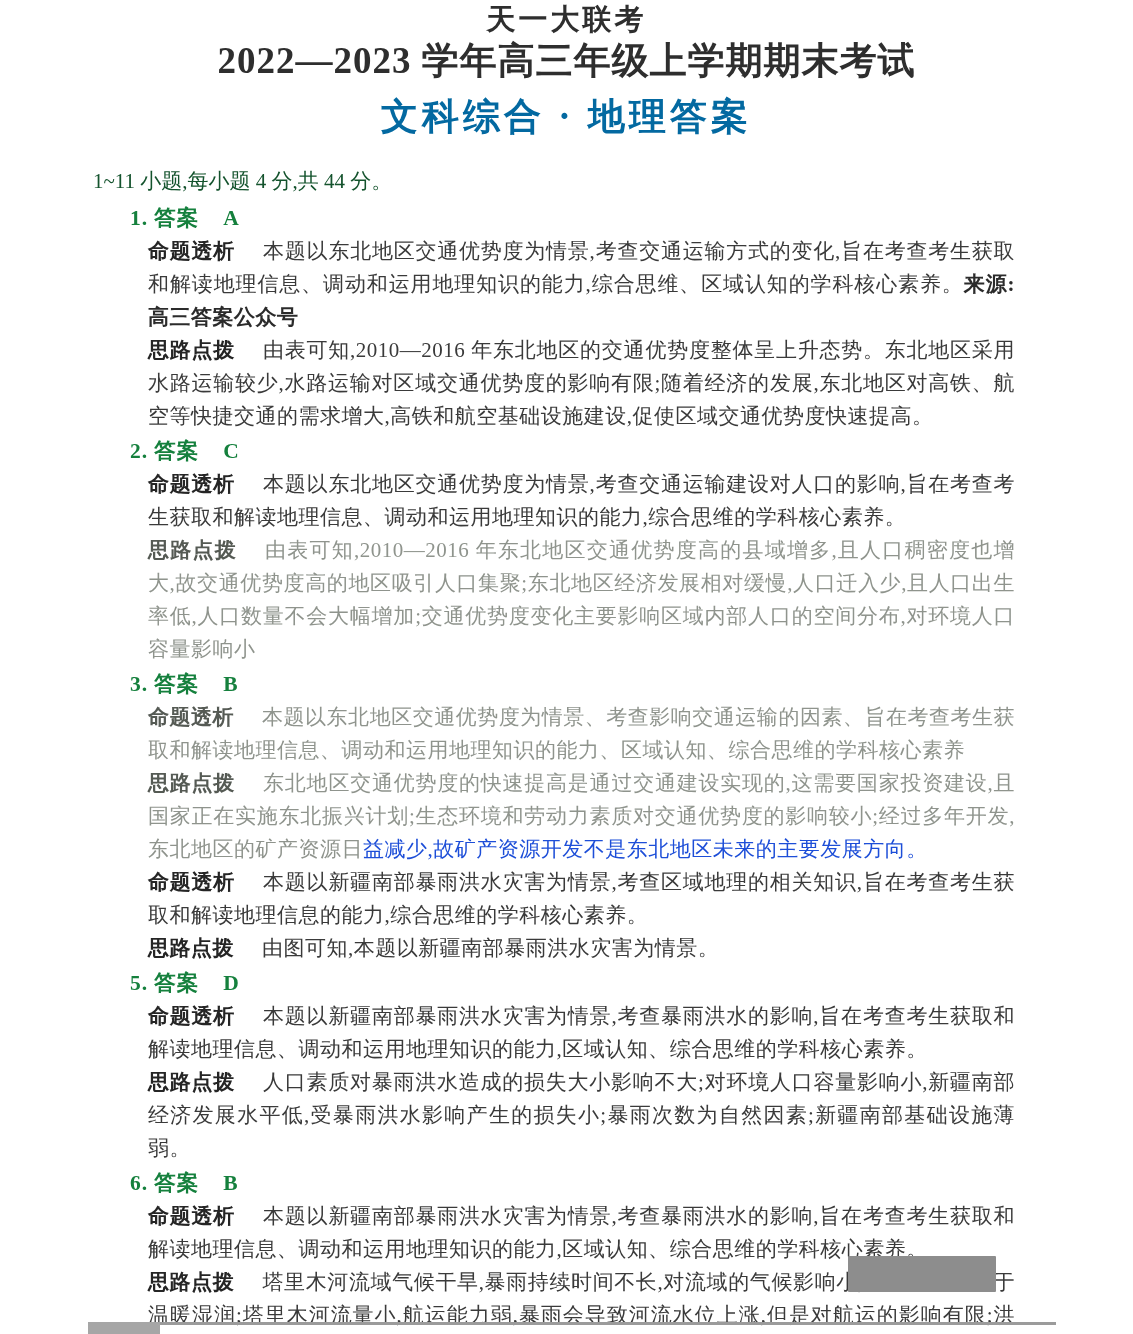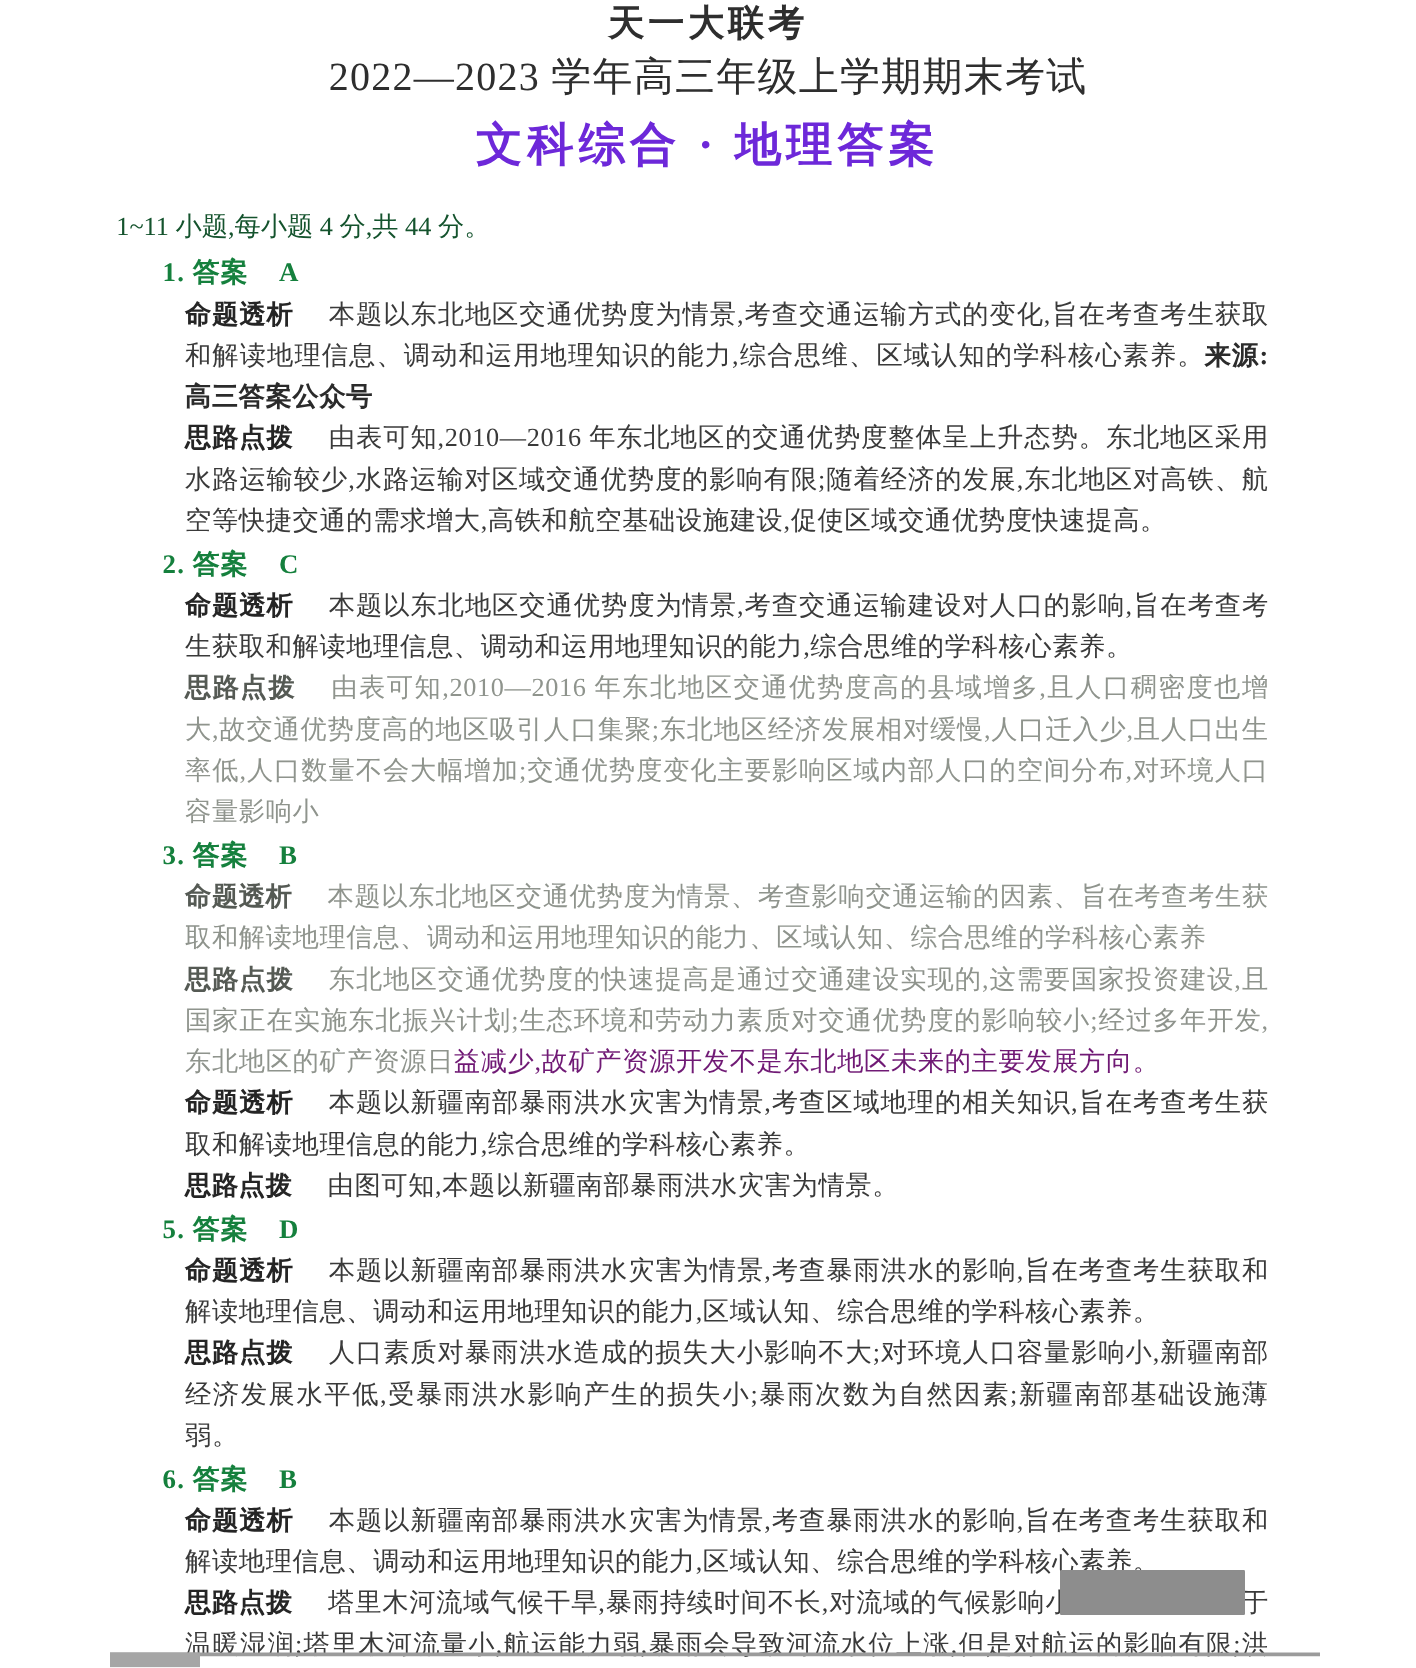--- a/index.html
+++ b/index.html
@@ -6,22 +6,22 @@
   .page{
     position:relative;
     width:1133px;height:1334px;
     background:#ffffff;
     overflow:hidden;
     font-family:"Liberation Serif","DejaVu Serif",serif;
     color:#333333;
   }
   .header{text-align:center;}
   .h-line1{font-size:29px;line-height:38px;font-weight:bold;color:#2e2e2e;letter-spacing:3px;margin:0 0 2px 0;}
-  .h-line2{font-size:32px;line-height:42px;font-weight:normal;color:#2e2e2e;letter-spacing:1px;margin:0;}
-  .h-line3{font-size:37px;line-height:50px;font-weight:bold;color:#6d28d9;letter-spacing:4px;margin:10px 0 0 0;}
+  .h-line2{font-size:37px;line-height:42px;font-weight:bold;color:#2e2e2e;letter-spacing:1px;margin:0;}
+  .h-line3{font-size:37px;line-height:50px;font-weight:bold;color:#0369a1;letter-spacing:4px;margin:10px 0 0 0;}
   .intro{
     margin:24px 120px 0 93px;
     font-size:21px;line-height:30px;font-weight:normal;color:#14532d;
   }
   .content{margin:6px 118px 0 130px;}
   .answer-line{
     font-size:21.5px;line-height:33px;color:#15803d;font-weight:bold;
     margin-top:2px;letter-spacing:1px;
   }
   .answer-line .qnum{margin-right:6px;}
@@ -30,21 +30,21 @@
     margin:0 0 0 18px;
     font-size:21px;line-height:33px;
     text-align:justify;
     color:#3a3a3a;
     letter-spacing:0.5px;
   }
   .lbl{font-weight:bold;color:#252525;margin-right:28px;}
   .strongrun{font-weight:bold;color:#2b2b2b;}
   .faded{color:#8f948d;filter:blur(0.55px);}
   .faded .lbl{color:#555a54;filter:none;}
-  .darkrun{color:#701a75;filter:none;}
+  .darkrun{color:#1d4ed8;filter:none;}
   .redaction{
     position:absolute;left:848px;top:1256px;width:148px;height:36px;
     background:#8d8d8d;border-radius:1px;filter:blur(0.4px);
   }
   .bottom-line{
     position:absolute;left:88px;top:1322px;width:968px;height:3px;
     background:#9b9b9b;
   }
   .bottom-tab{
     position:absolute;left:88px;top:1322px;width:72px;height:12px;

